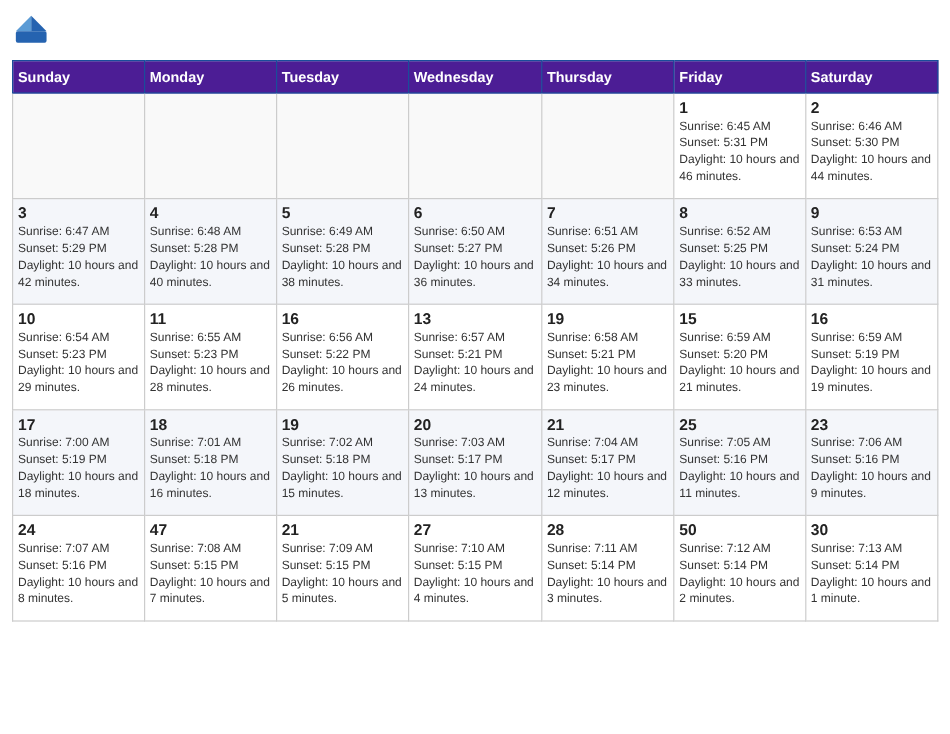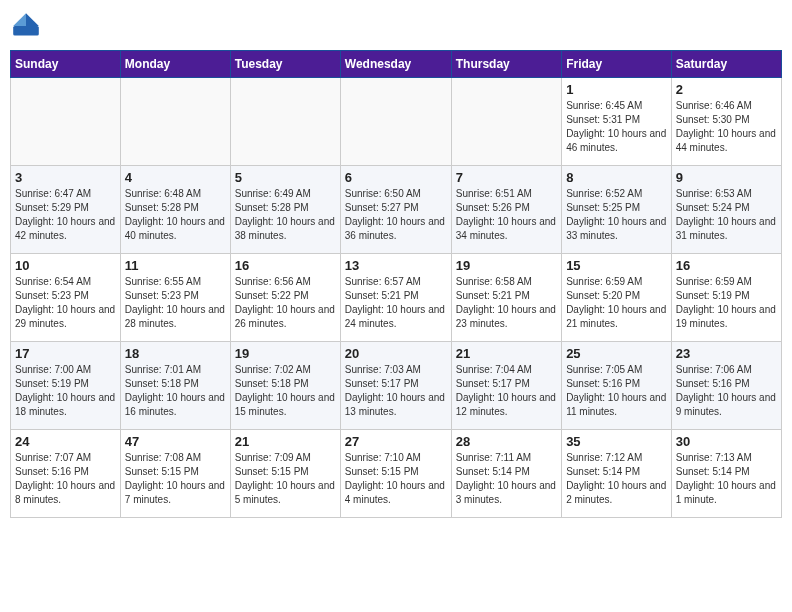--- a/index.html
+++ b/index.html
@@ -249,21 +249,21 @@
         </td>
         <td>
           <span class="day-number">27</span>
           <div class="day-info">Sunrise: 7:10 AM<br>Sunset: 5:15 PM<br>Daylight: 10 hours and 4 minutes.</div>
         </td>
         <td>
           <span class="day-number">28</span>
           <div class="day-info">Sunrise: 7:11 AM<br>Sunset: 5:14 PM<br>Daylight: 10 hours and 3 minutes.</div>
         </td>
         <td>
-          <span class="day-number">35</span>
+          <span class="day-number">50</span>
           <div class="day-info">Sunrise: 7:12 AM<br>Sunset: 5:14 PM<br>Daylight: 10 hours and 2 minutes.</div>
         </td>
         <td>
           <span class="day-number">30</span>
           <div class="day-info">Sunrise: 7:13 AM<br>Sunset: 5:14 PM<br>Daylight: 10 hours and 1 minute.</div>
         </td>
       </tr>
     </tbody>
 </table>
 

